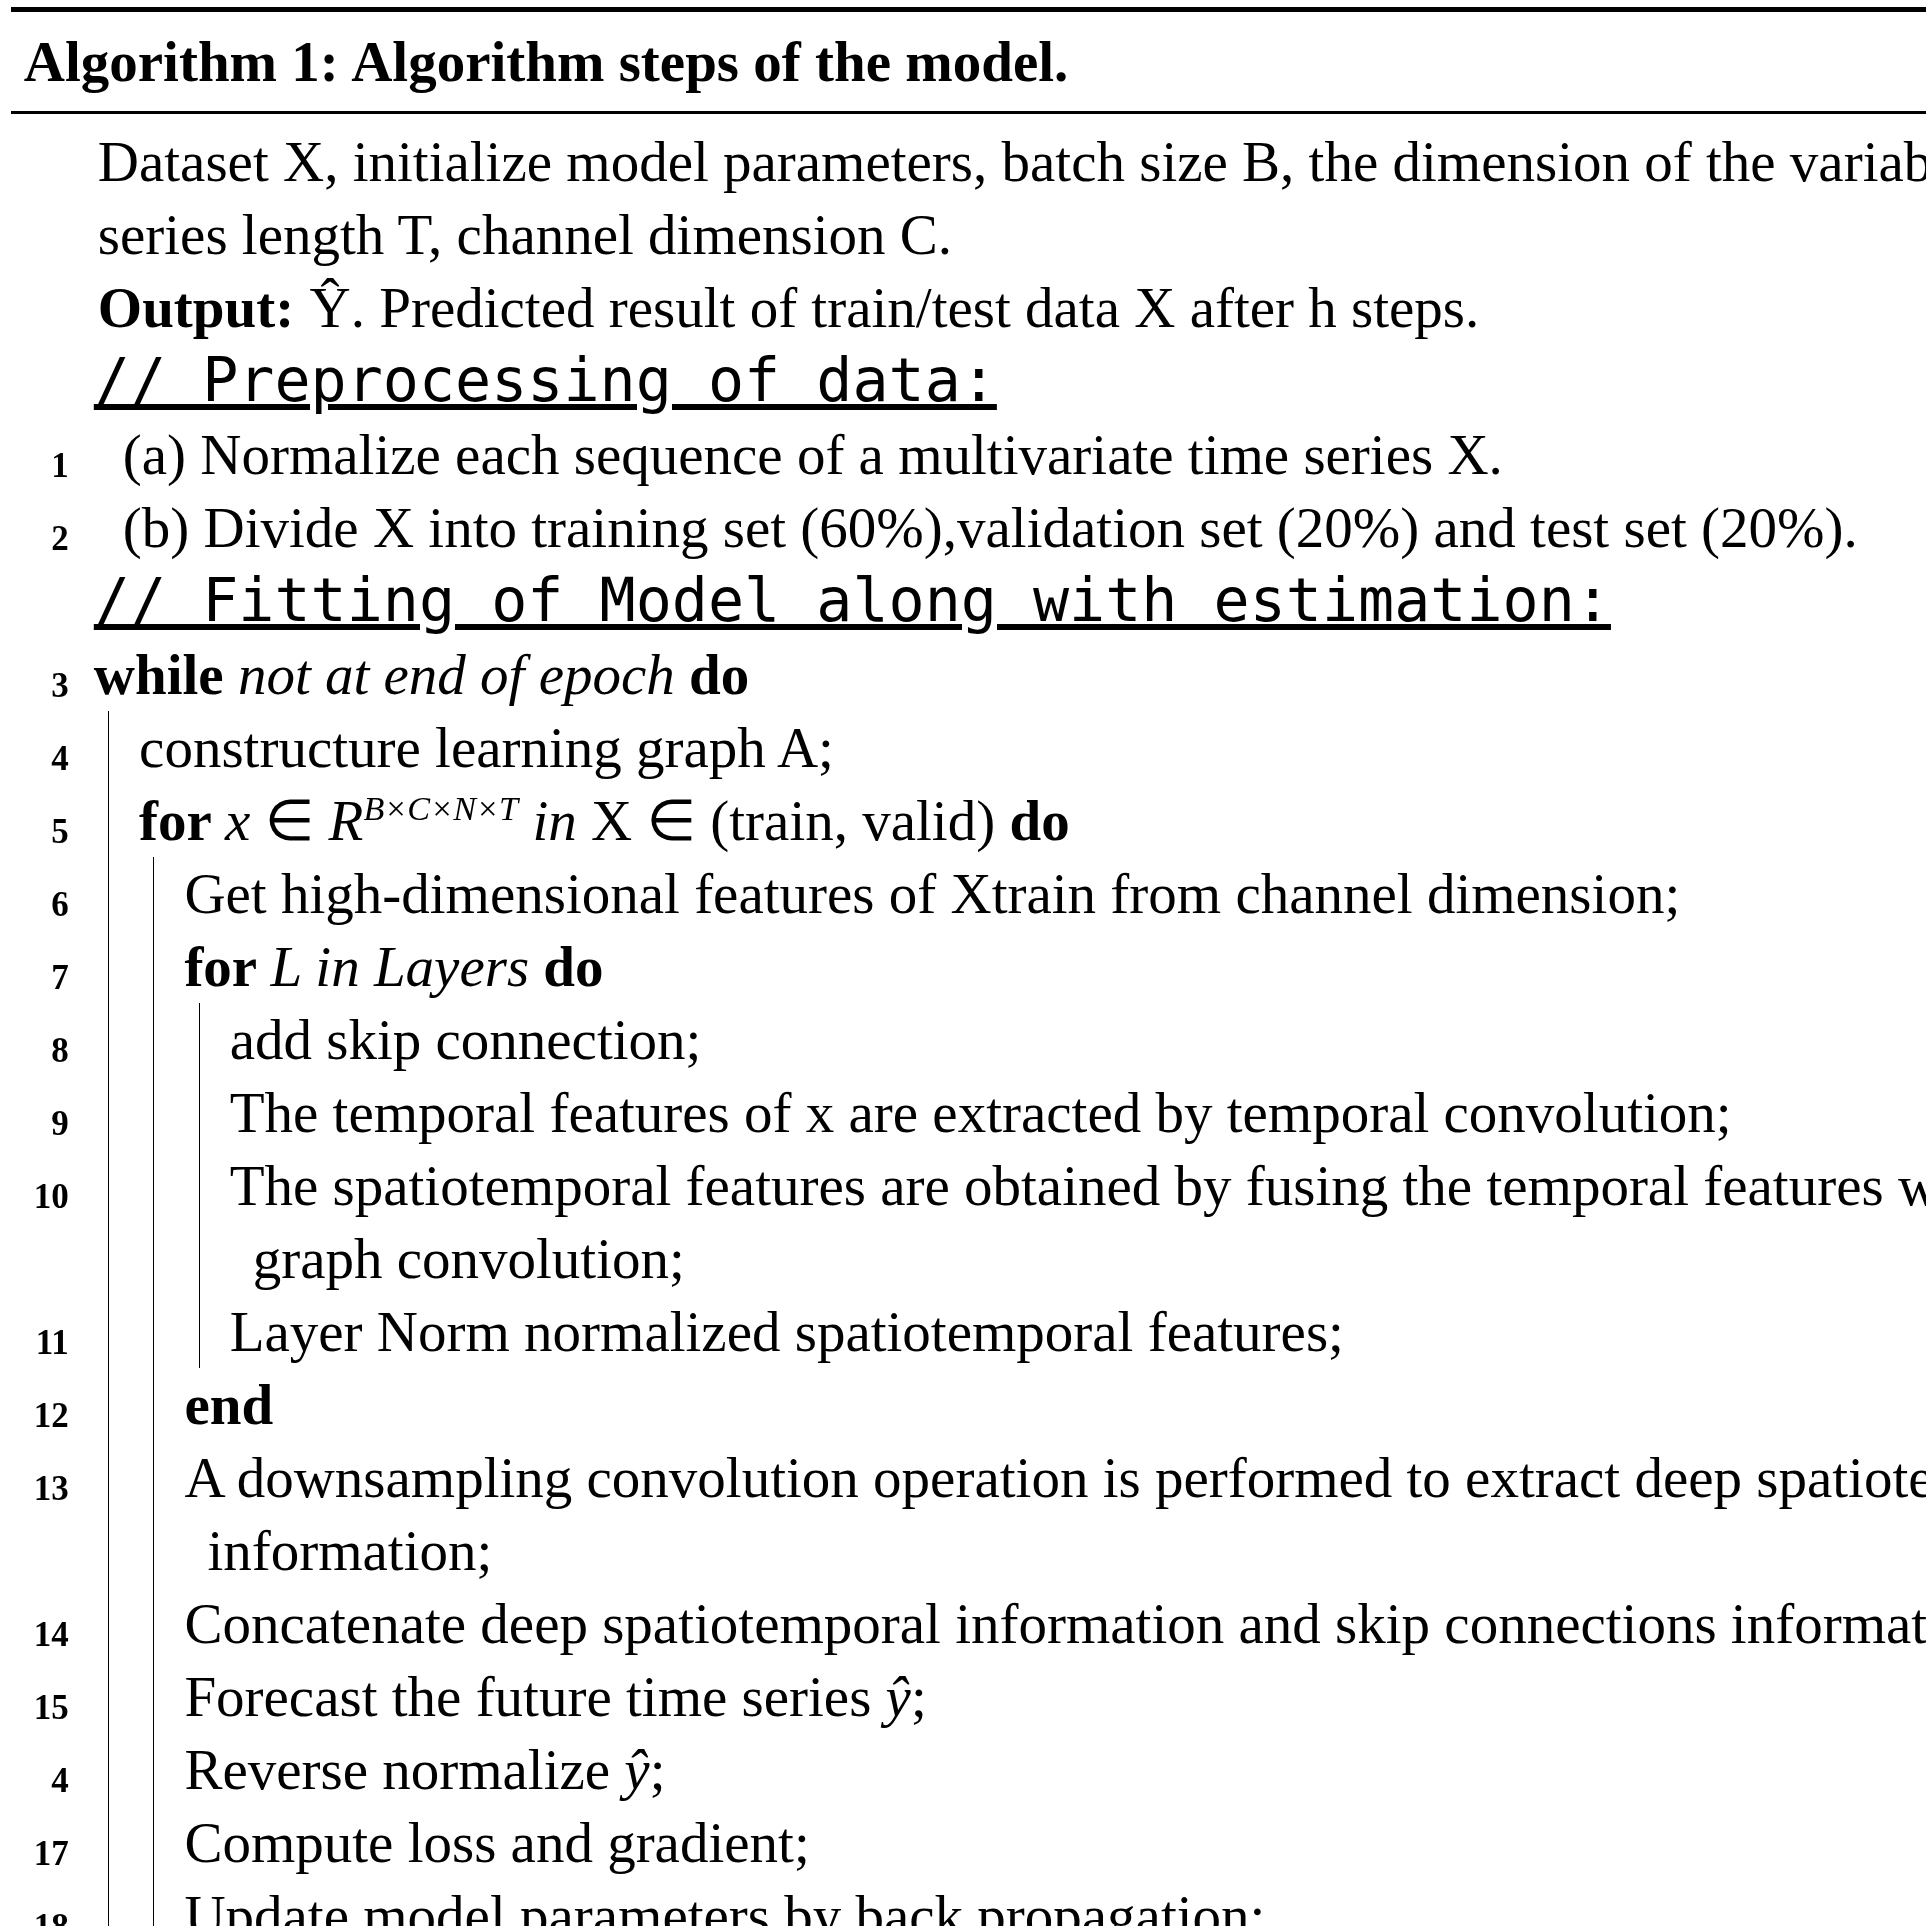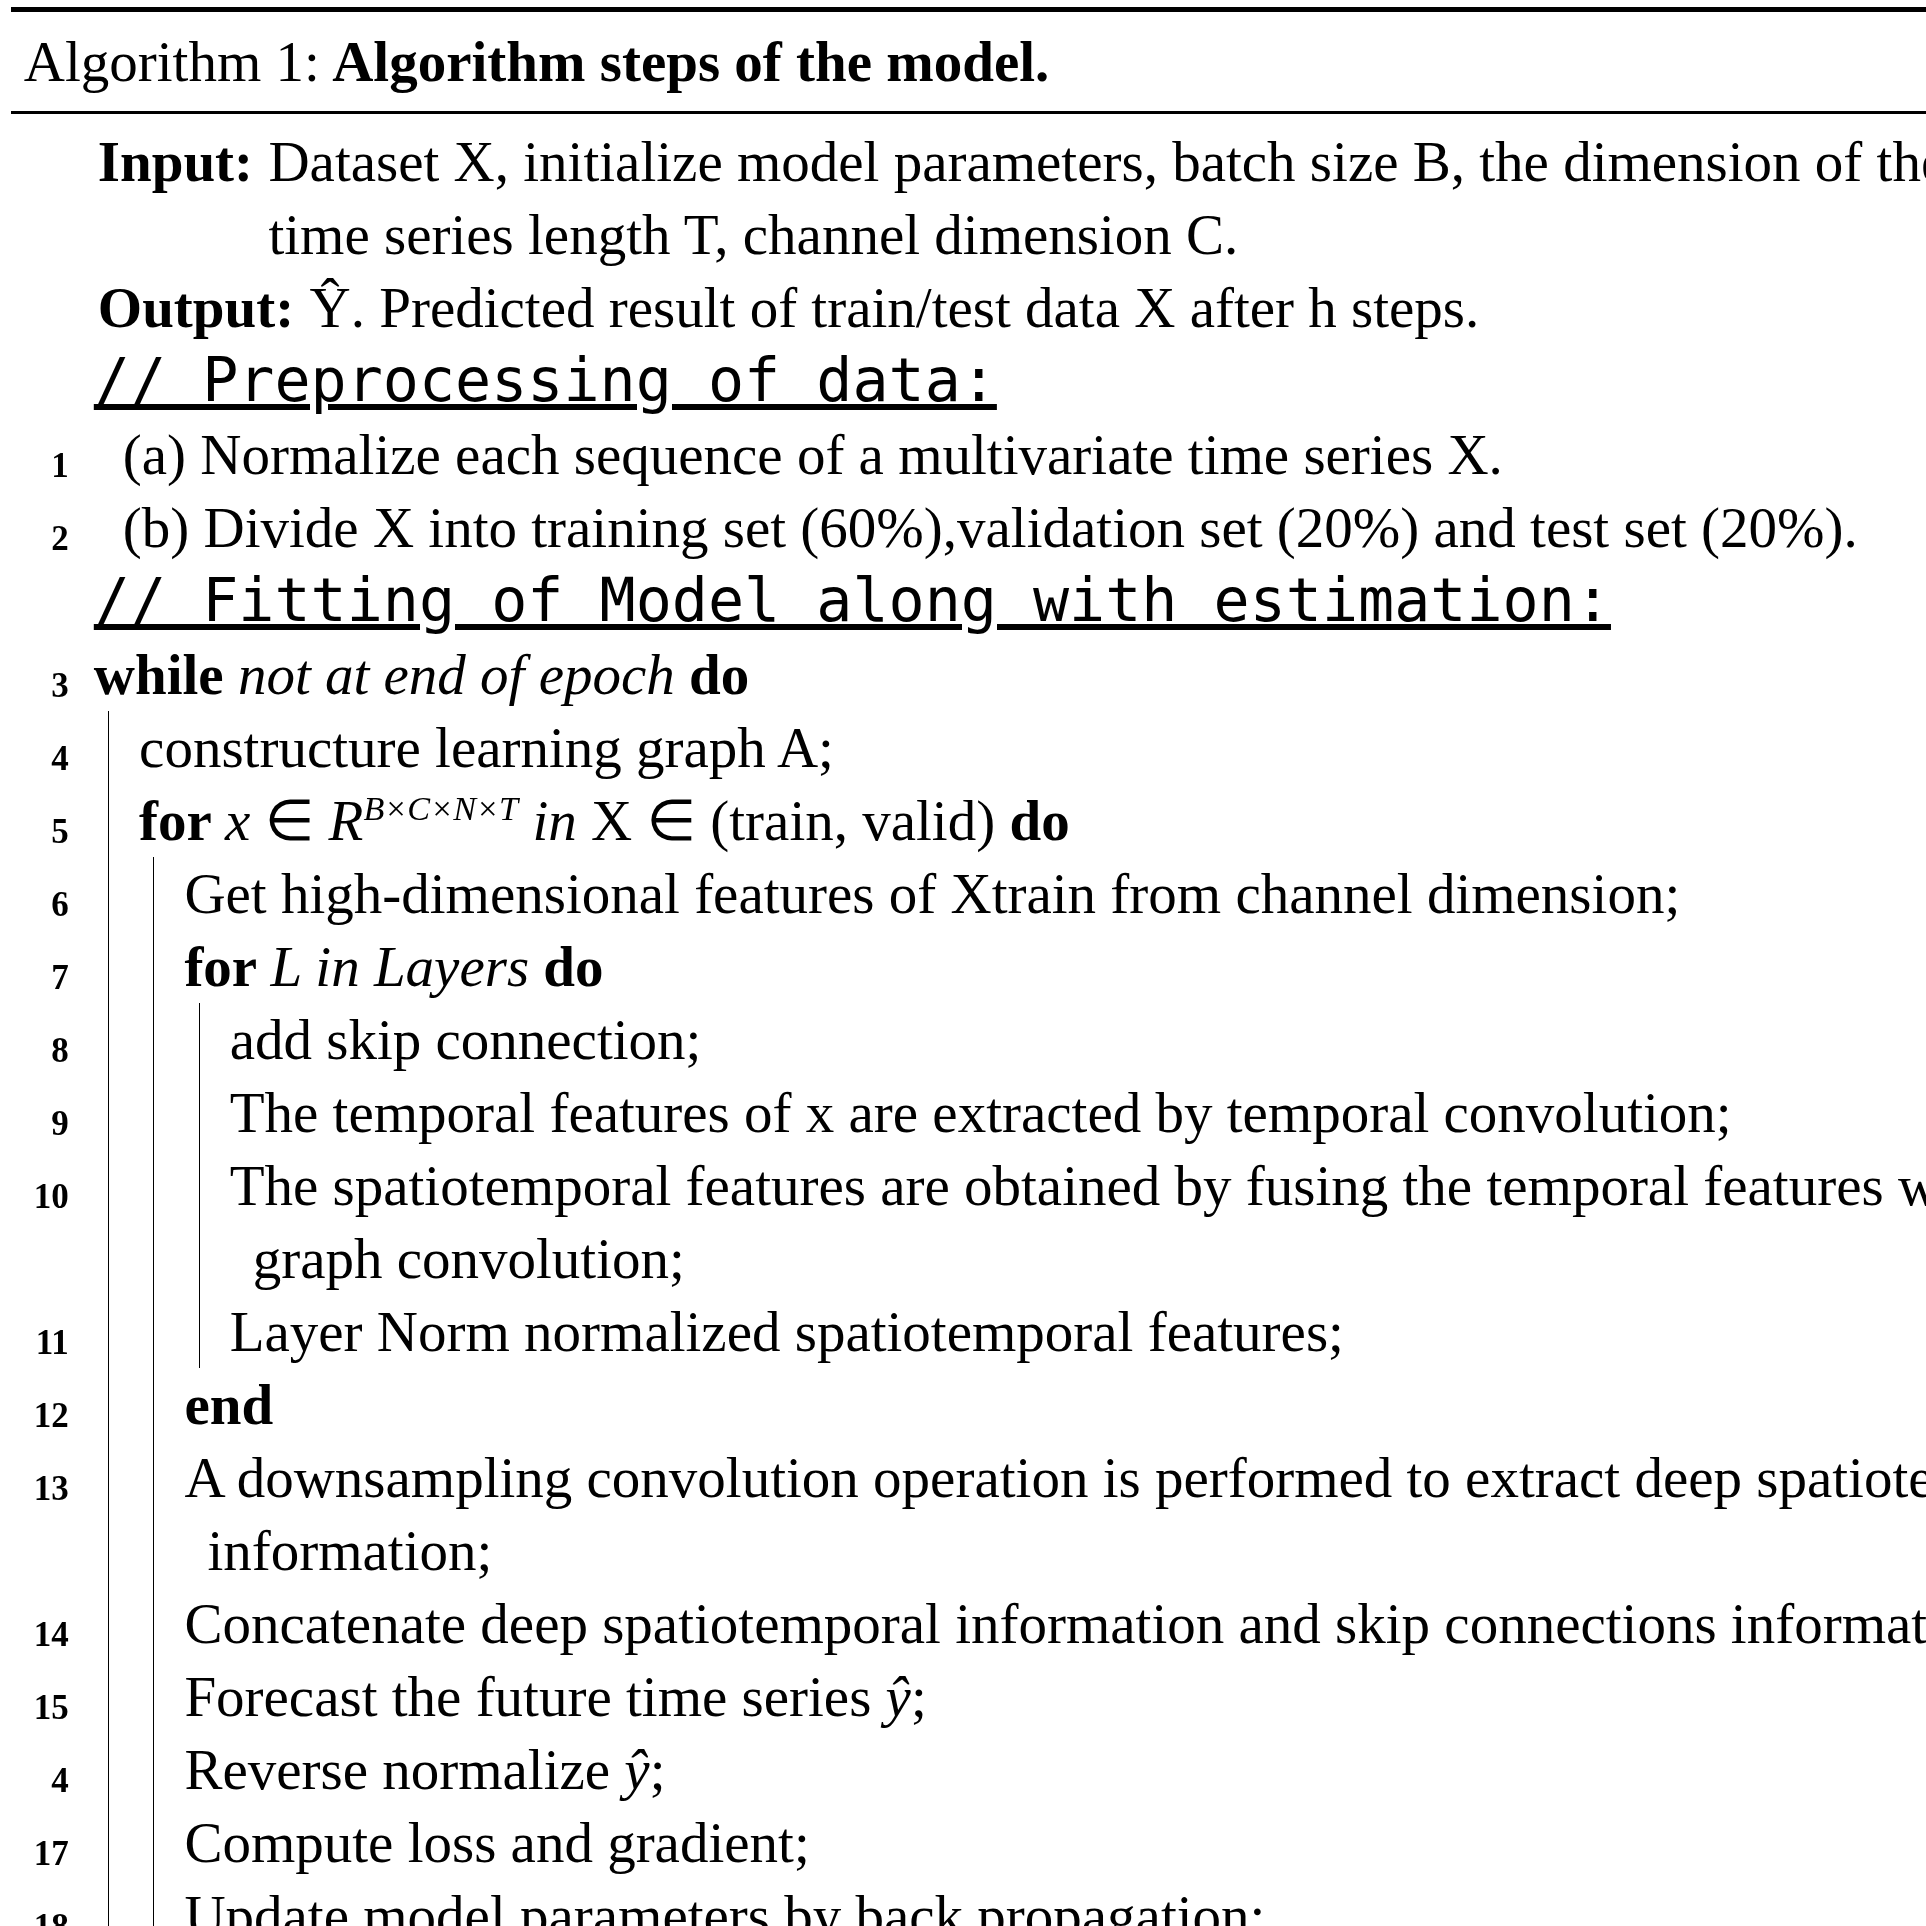--- a/index.html
+++ b/index.html
@@ -5,21 +5,21 @@
   html, body { margin:0; padding:0; background:#ffffff; }
   body {
     width:2330px; height:2379px; position:relative; overflow:hidden;
     font-family:"Liberation Serif", serif; font-size:57px; color:#000;
   }
   .page { padding:7px 10.8px 0 10.8px; }
   .rule { background:#000; }
   .rule.thick { height:5.4px; }
   .rule.mid { height:2.7px; }
   .caption { padding:13px 0 13px 13px; line-height:73px; }
-  .caption .cap-label { font-weight:normal; }
+  .caption .cap-label { font-weight:bold; }
   .caption .cap-text { margin-left:12.3px;font-weight:bold; }
   .algo-body { padding:10.8px 0 10px 0; }
   .iorow { display:flex; margin-left:87px; line-height:73px; }
   .iolabel { font-weight:bold; margin-right:15.4px; white-space:nowrap; }
   .iotext { flex:1; padding-right:23px; }
   .row { display:flex; align-items:stretch; line-height:73px; }
   .num {
     flex:0 0 58px; margin-right:25px; text-align:right;
     font-size:35px; font-weight:bold; line-height:73px;
     position:relative; top:10.8px;
@@ -42,21 +42,20 @@
 
   <div class="caption">
     <span class="cap-label">Algorithm 1:</span><span class="cap-text">Algorithm steps of the model.</span>
   </div>
 
   <div class="rule mid" style="background: rgb(0, 0, 0);"></div>
 
   <div class="algo-body">
 
     <div class="iorow">
-      <span class="iolabel">Input:</span>
       <span class="iotext">Dataset X, initialize model parameters, batch size B, the dimension of the variable N, time series length T, channel dimension C.</span>
     </div>
 
     <div class="iorow">
       <span class="iolabel">Output:</span>
       <span class="iotext">Ŷ. Predicted result of train/test data X after h steps.</span>
     </div>
 
     <div id="lines">
         <div class="row">

